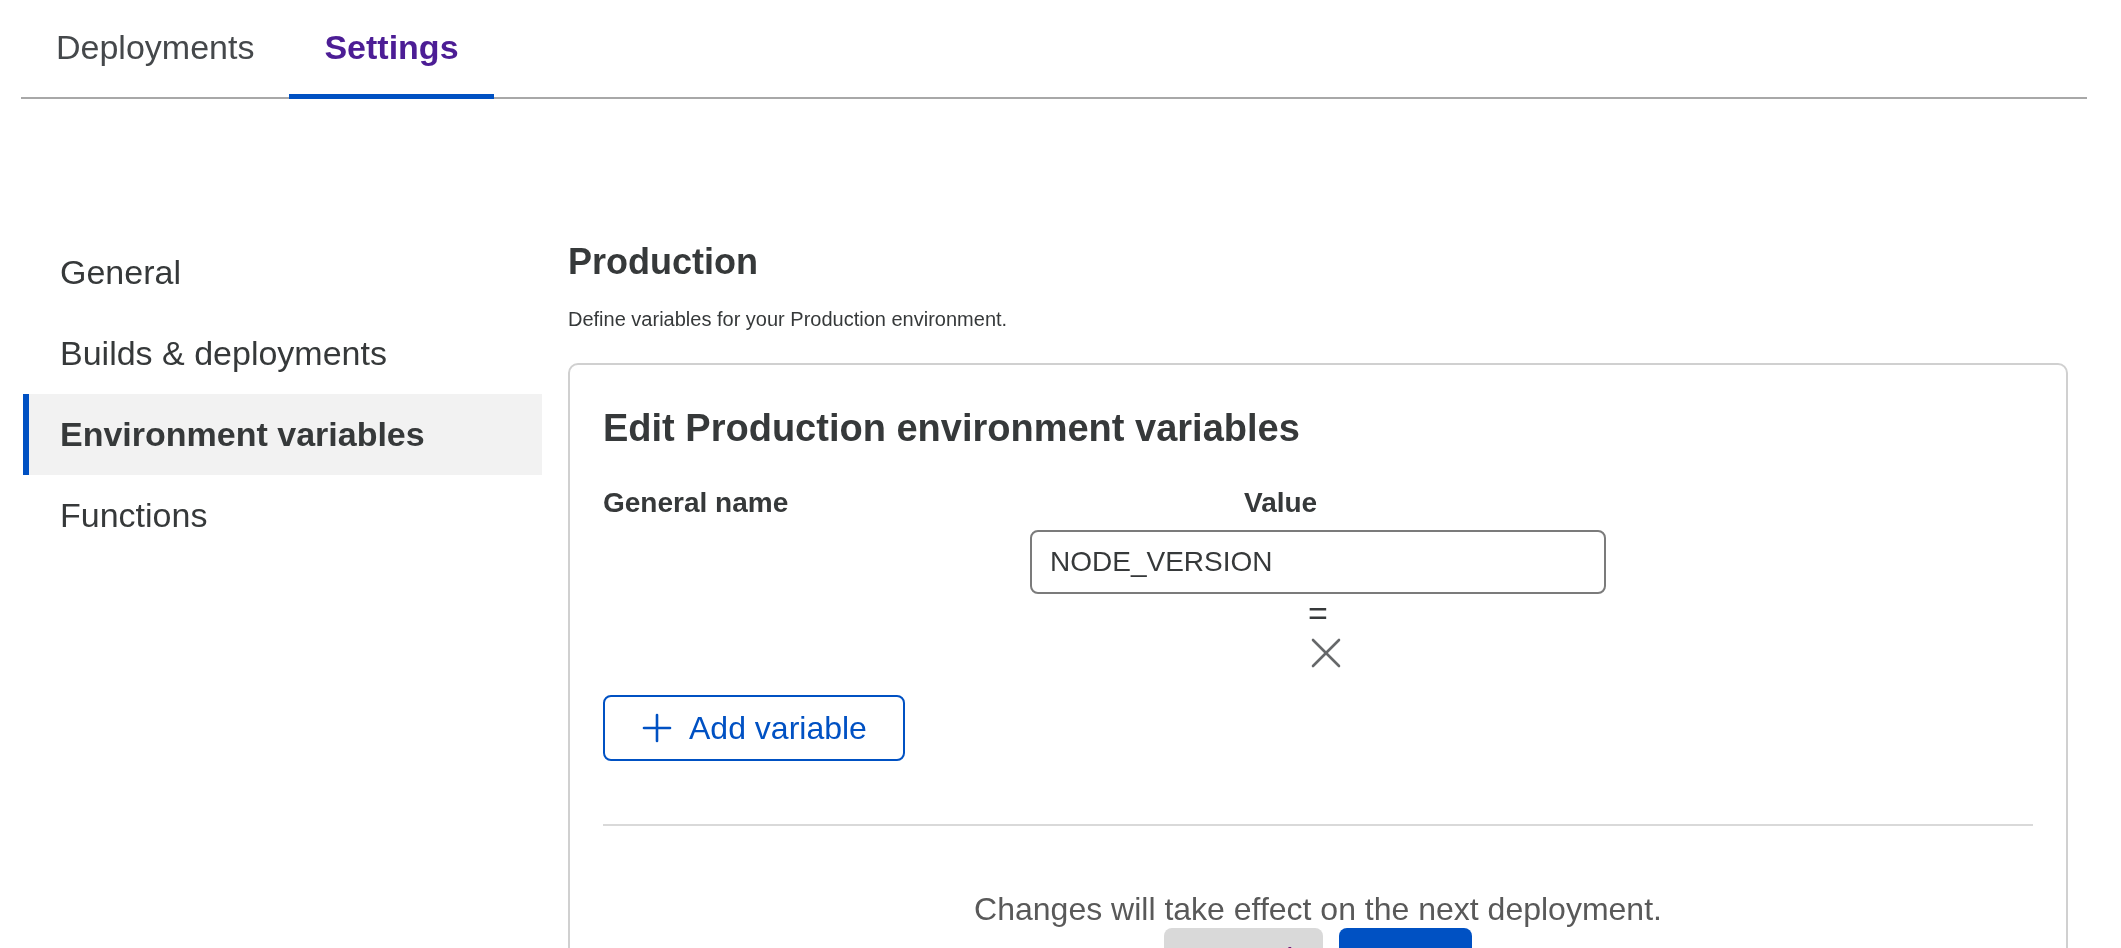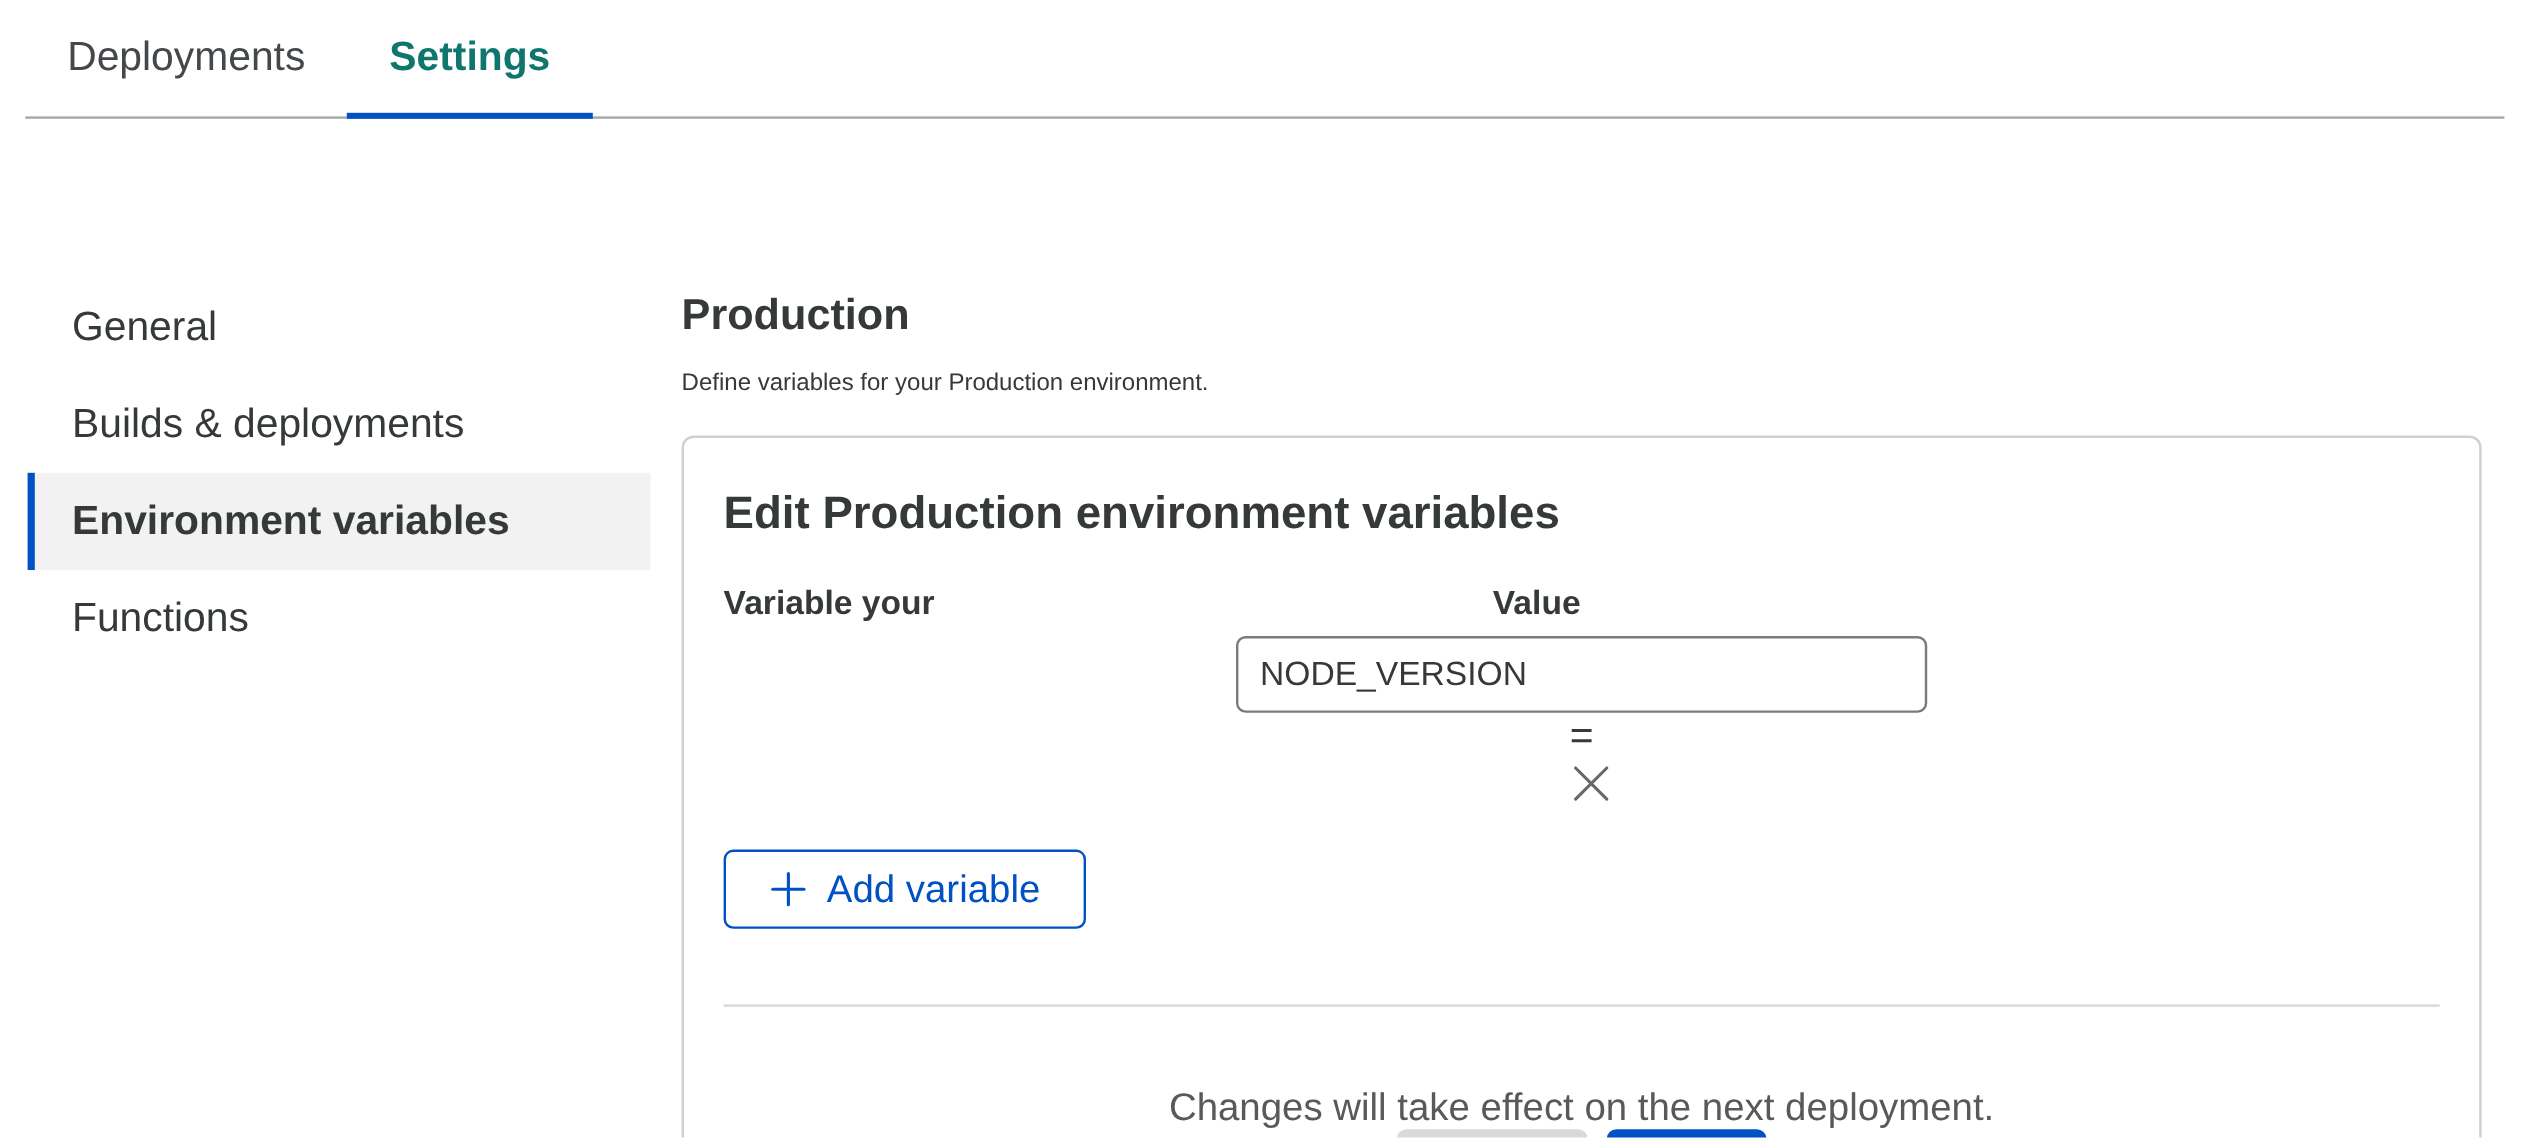--- a/index.html
+++ b/index.html
@@ -26,21 +26,21 @@
     color: #45484b;
     display: flex;
     align-items: center;
     border-bottom: 5px solid transparent;
     margin-bottom: -2px;
     cursor: pointer;
     white-space: nowrap;
   }
   .tab.active {
     font-weight: 600;
-    color: #0f766e;
+    color: #4c1d95;
     border-bottom-color: #0051c3;
   }
 
   
   .content { display: flex; margin-top: 133px; }
 
   .sidebar { width: 519px; margin-left: 23px; flex-shrink: 0; }
   .side-item {
     height: 81px;
     display: flex;
@@ -117,21 +117,21 @@
   .value-input { width: 745px; }
   .remove-btn {
     margin-left: 16px;
     width: 40px; height: 40px;
     border: none; background: transparent;
     padding: 0; cursor: pointer;
     display: flex; align-items: center; justify-content: center;
   }
 
   .add-btn {
-    margin-top: 35px;
+    margin-top: 22px;
     height: 66px;
     display: inline-flex;
     align-items: center;
     gap: 16px;
     padding: 0 36px;
     background: #ffffff;
     border: 2px solid #0051c3;
     border-radius: 8px;
     color: #0051c3;
     font-family: "Liberation Sans", "DejaVu Sans", sans-serif;
@@ -184,21 +184,21 @@
   </aside>
 
   <main class="main">
     <h1 class="section-title">Production</h1>
     <p class="section-desc">Define variables for your Production environment.</p>
 
     <section class="card">
       <h2 class="card-title">Edit Production environment variables</h2>
 
       <div class="labels-row">
-        <div class="field-label name-col">Variable your</div>
+        <div class="field-label name-col">General name</div>
         <div class="field-label">Value</div>
       </div>
 
       <div class="var-row">
         <input class="txt-input name-input" type="text" value="NODE_VERSION" style="">
         <span class="equals">=</span>
         <button class="remove-btn">
           <svg width="34" height="34" viewBox="0 0 34 34">
             <line x1="4" y1="4" x2="30" y2="30" stroke="#66686a" stroke-width="2.6" stroke-linecap="round"></line>
             <line x1="30" y1="4" x2="4" y2="30" stroke="#66686a" stroke-width="2.6" stroke-linecap="round"></line>

